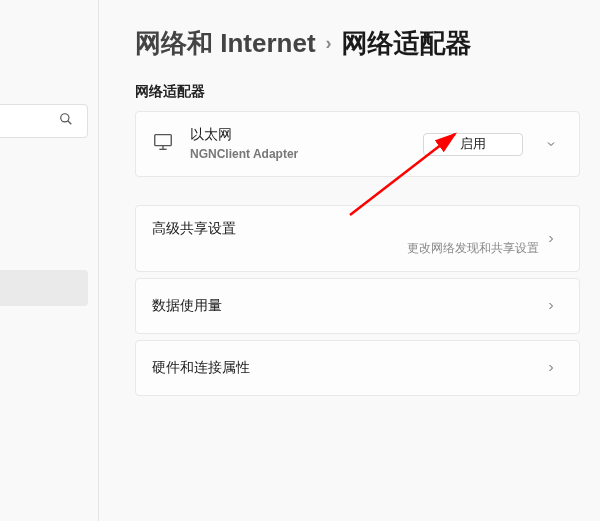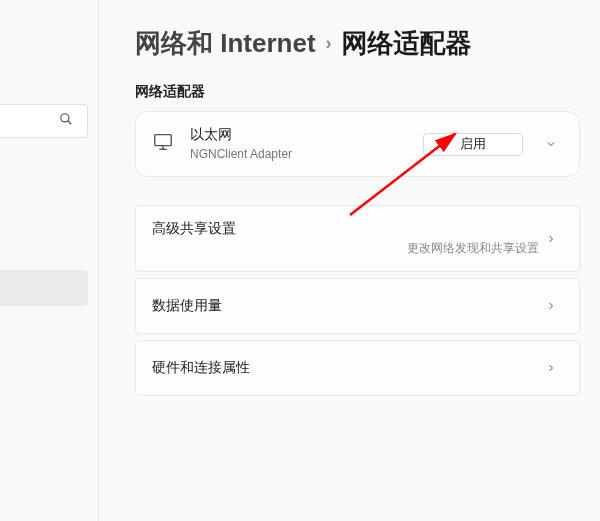--- a/index.html
+++ b/index.html
@@ -72,31 +72,31 @@
     .breadcrumb .sep { color: #888; font-size: 18px; }
     .section-title {
       font-size: 14px;
       font-weight: 700;
       color: #222;
       margin-bottom: 10px;
     }
     .card {
       background: #fdfdfd;
       border: 1px solid #e8e8e8;
-      border-radius: 13px;
+      border-radius: 4px;
       padding: 14px 16px;
       margin-bottom: 6px;
       display: flex;
       align-items: center;
       gap: 16px;
     }
     .adapter-icon svg { width: 22px; height: 22px; stroke: #555; fill: none; stroke-width: 1.5; }
     .adapter-info { flex: 1; }
     .adapter-name { font-size: 14px; color: #1a1a1a; }
-    .adapter-sub { font-size: 12px; color: #777; margin-top: 2px; line-height: 1.35; }
+    .adapter-sub { font-size: 12px; color: #777; margin-top: 2px; line-height: 1.35; font-weight: bold; }
     .action-btn {
       width: 100px;
       height: 23px;
       background: #fff;
       border: 1px solid #d8d8d8;
       border-radius: 4px;
       font-size: 13px;
       color: #222;
       cursor: pointer;
       font-family: Liberation Mono, monospace;

